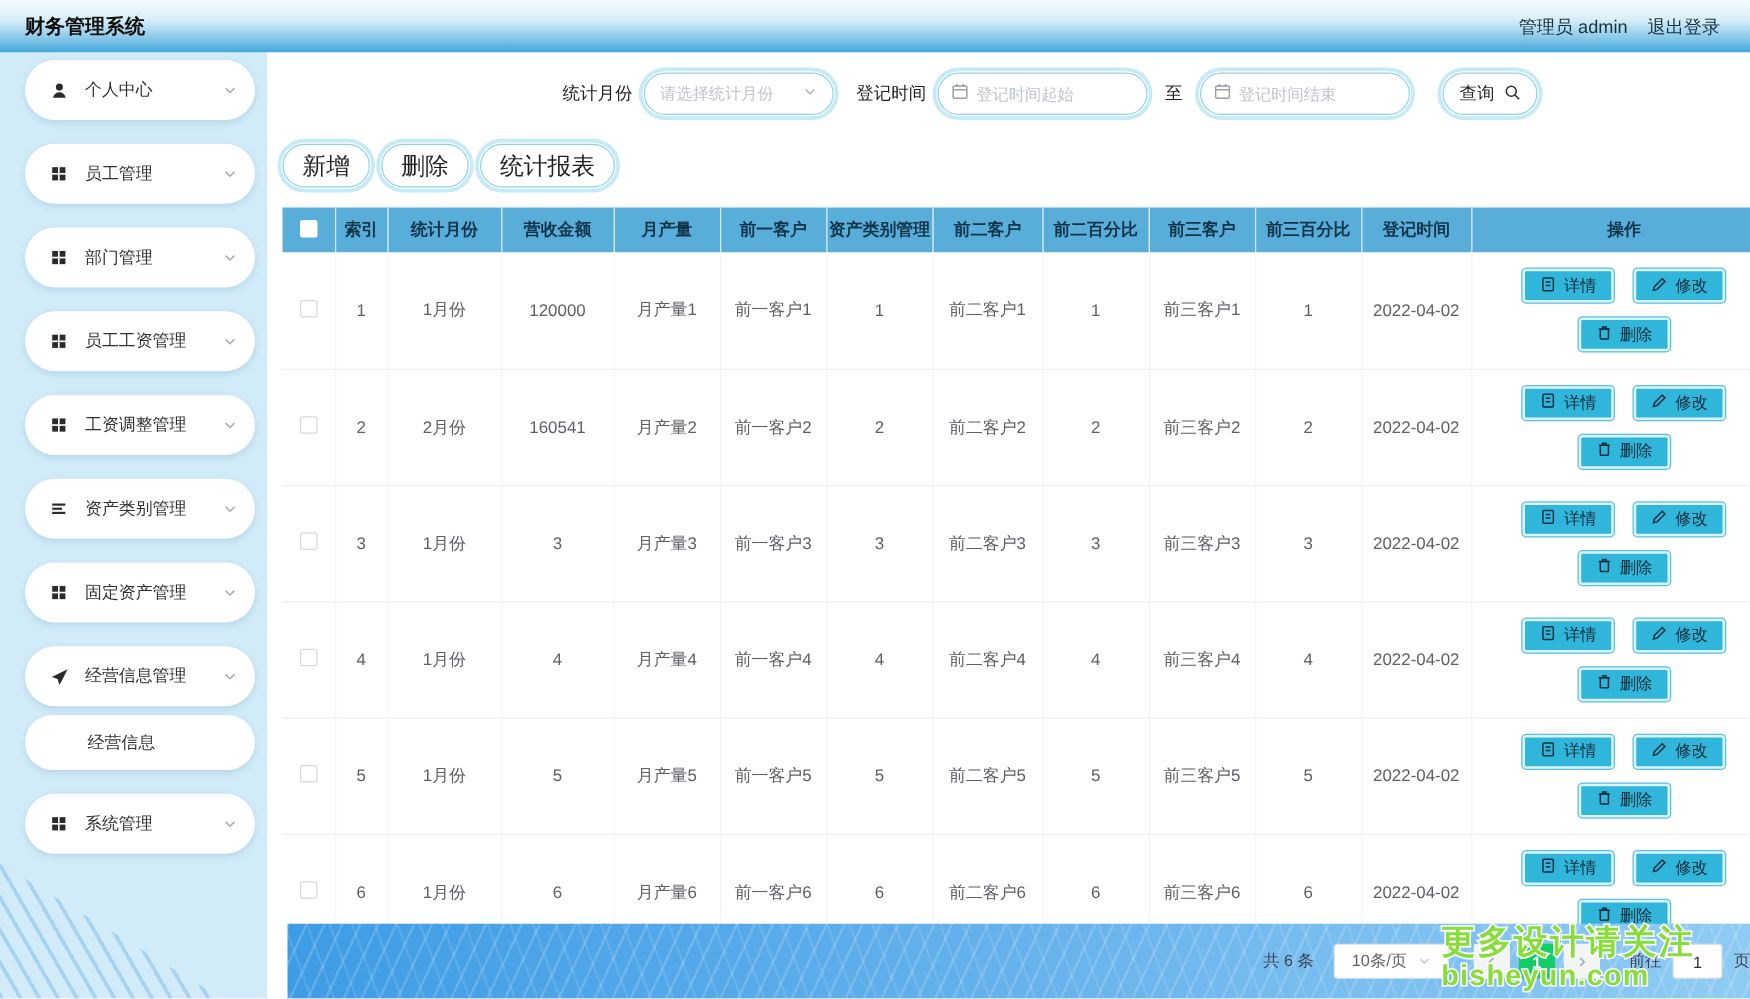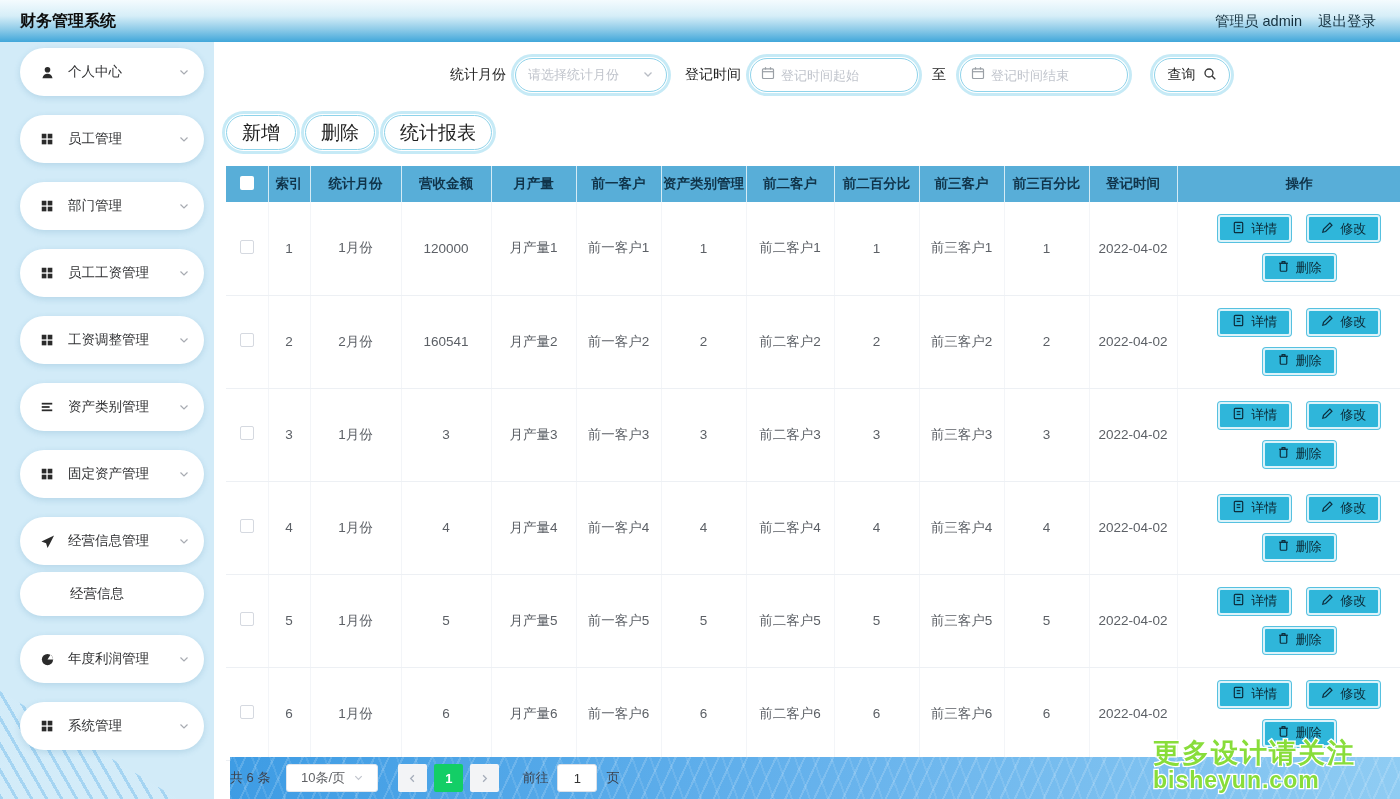--- a/index.html
+++ b/index.html
@@ -64,26 +64,26 @@
 .data-table tbody td:last-child{border-right:none;}
 .checkbox{width:14px;height:14px;border:1px solid #d5d9e0;border-radius:2px;background:#fff;display:inline-block;cursor:pointer;}
 .head-check{border:none;}
 .op-wrap{display:flex;flex-direction:column;align-items:center;gap:12px;}
 .op-line{display:flex;gap:16px;}
 .op-btn{height:27px;padding:0 12px;display:flex;align-items:center;gap:6px;
   background:var(--op-button-bg,#2fb6da);border:2px solid #dcf3fa;box-shadow:0 0 0 1px #56c1e0;
   border-radius:3px;font-size:13px;color:#0b2a36;cursor:pointer;white-space:nowrap;}
 
 
-.band{position:absolute;left:16px;right:0;bottom:0;height:42px;z-index:4;
+.band{position:absolute;left:16px;right:0;bottom:0;height:60px;z-index:4;
   background:
    repeating-linear-gradient(115deg,rgba(255,255,255,.16) 0 2px,transparent 2px 13px),
    repeating-linear-gradient(70deg,rgba(255,255,255,.10) 0 2px,transparent 2px 17px),
    linear-gradient(95deg,#3e9ce4,#66b2ec 50%,#8fccf3);
-  display:flex;align-items:center;justify-content:flex-start;}
+  display:flex;align-items:center;justify-content:flex-end;}
 .pagination{display:flex;align-items:center;font-size:13px;color:#3c4350;}
 .pg-total{margin-right:16px;white-space:nowrap;}
 .pg-size{width:92px;height:28px;background:#fff;border:1px solid #e2e6ec;border-radius:3px;
   display:flex;align-items:center;justify-content:center;gap:8px;color:#606266;margin-right:20px;cursor:pointer;}
 .pg-btn{width:29px;height:28px;background:#f3f4f6;border-radius:2px;display:flex;align-items:center;
   justify-content:center;margin-right:7px;cursor:pointer;}
 .pg-cur{width:29px;height:28px;background:var(--page-active-bg,#13ce66);color:#fff;font-weight:bold;
   display:flex;align-items:center;justify-content:center;border-radius:2px;margin-right:7px;font-size:13px;}
 .pg-goto{margin-left:16px;display:flex;align-items:center;gap:9px;white-space:nowrap;}
 .pg-input{width:40px;height:28px;border:1px solid #dde1e8;border-radius:3px;text-align:center;
@@ -256,36 +256,20 @@
                   <path d="M2.5 4.5 L6 8 L9.5 4.5" fill="none" stroke="#a8abb2" stroke-width="1.2"></path>
                 </svg>
       </span>
     </div>
   <div class="side-subitem">
               <span>经营信息</span>
             </div>
           </div>
 
 
-  <div class="side-group">
-    <div class="side-item">
-      <span class="side-icon">
-                <svg width="15" height="15" viewBox="0 0 16 16">
-                  <circle cx="8" cy="8" r="6" fill="#2b2b2b"></circle>
-                  <path d="M8 8 L14 8 A6 6 0 0 0 11.2 3 Z" fill="#fff"></path>
-                </svg>
-              </span>
-      <span class="side-label">年度利润管理</span>
-      <span class="chev">
-        <svg width="12" height="12" viewBox="0 0 12 12">
-                  <path d="M2.5 4.5 L6 8 L9.5 4.5" fill="none" stroke="#a8abb2" stroke-width="1.2"></path>
-                </svg>
-      </span>
-    </div>
-  </div>
 
   <div class="side-group">
     <div class="side-item">
       <span class="side-icon">
                 <svg width="14" height="14" viewBox="0 0 16 16">
                   <rect x="2" y="2" width="5.3" height="5.3" fill="#2b2b2b"></rect>
                   <rect x="8.8" y="2" width="5.3" height="5.3" fill="#2b2b2b"></rect>
                   <rect x="2" y="8.8" width="5.3" height="5.3" fill="#2b2b2b"></rect>
                   <rect x="8.8" y="8.8" width="5.3" height="5.3" fill="#2b2b2b"></rect>
                 </svg>

